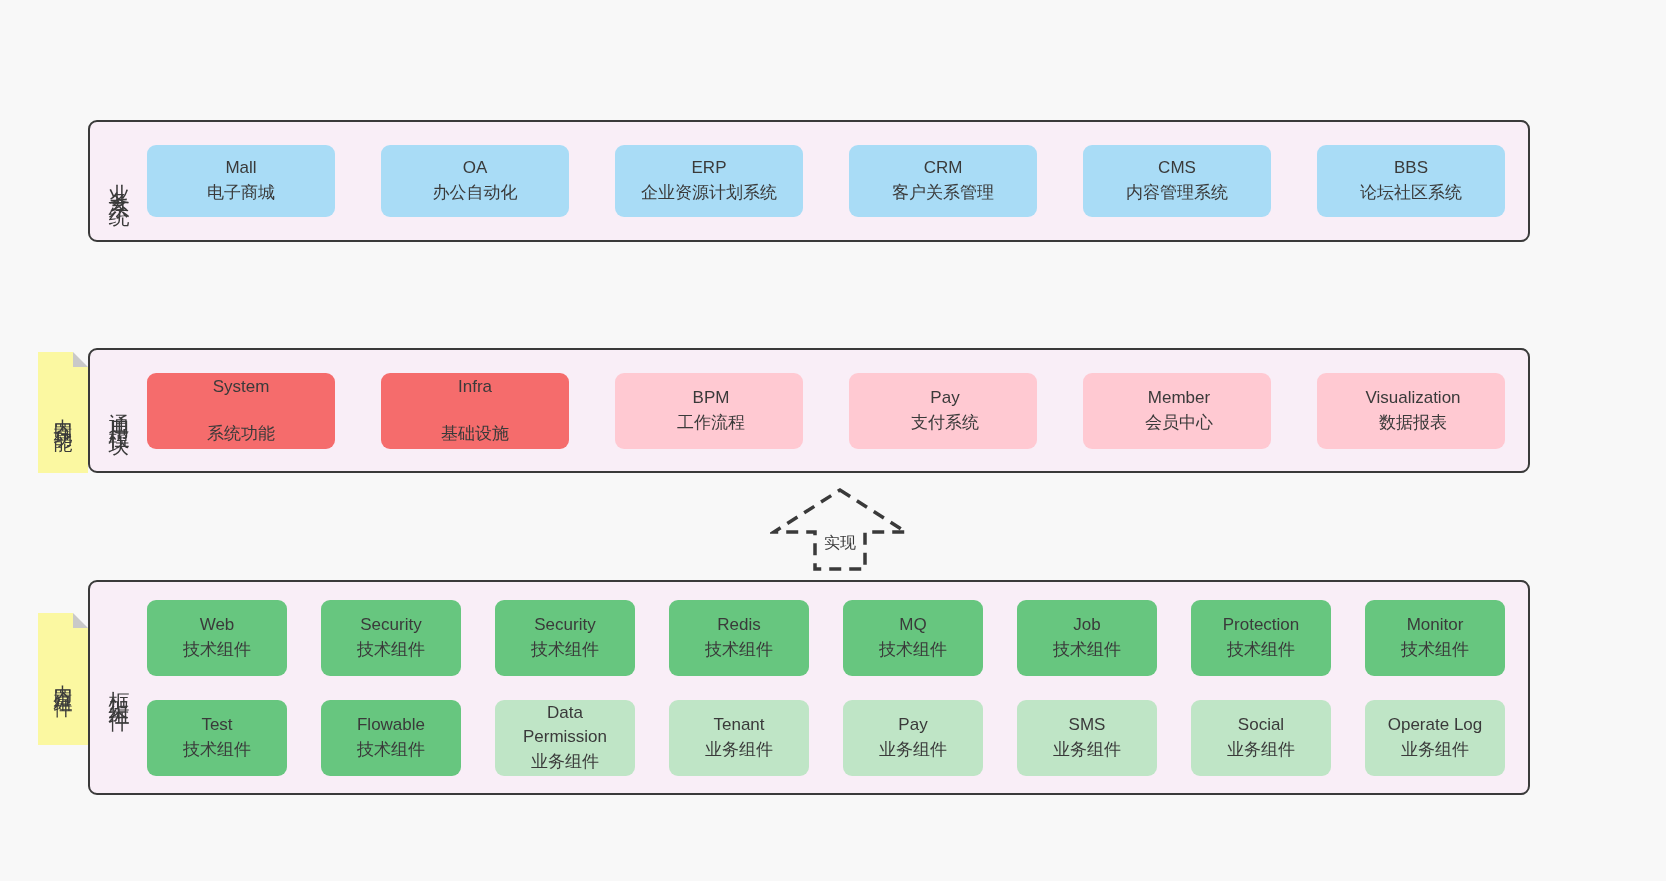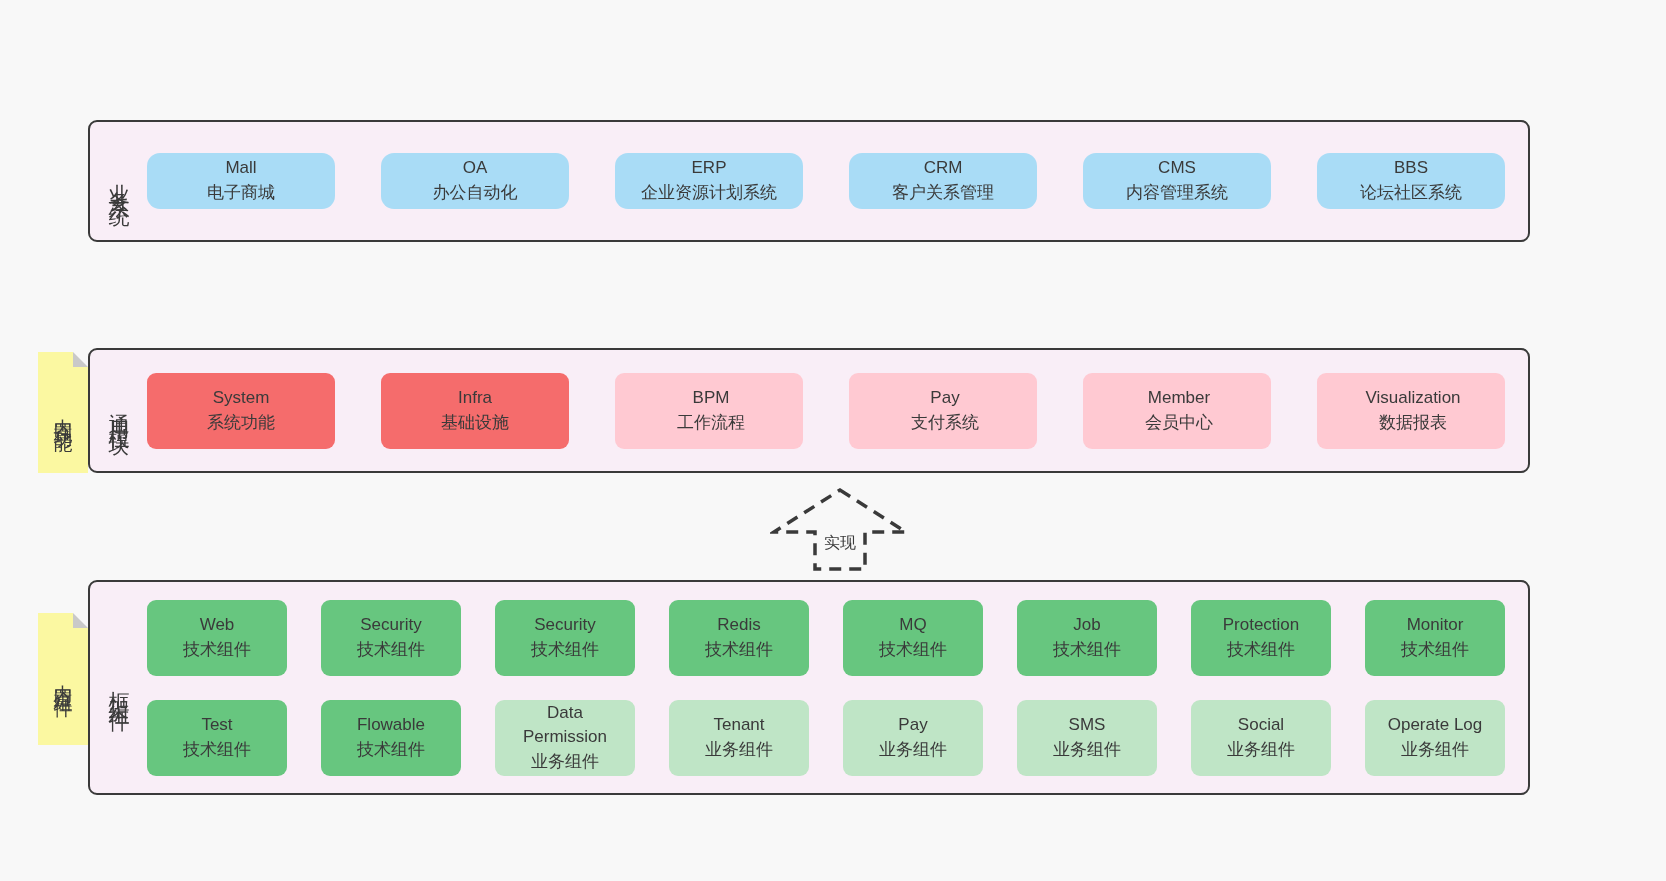--- a/index.html
+++ b/index.html
@@ -58,26 +58,26 @@
     align-items: center;
     text-align: center;
     border-radius: 9px;
     font-size: 17px;
     line-height: 1.45;
     color: var(--text, #3a3a3a);
     box-sizing: border-box;
     padding: 2px 8px;
     flex: 0 0 auto;
   }
-  .layer-1 .box { width: 188px; height: 56px; border-radius: 13px; }
+  .layer-1 .box { width: 188px; height: 72px; }
   .layer-2 .box { width: 188px; height: 76px; }
   .layer-3 .box { width: 140px; height: 76px; padding: 2px 12px; }
 
   .box.blue       { background: var(--blue, #a9dcf6); }
-  .box.red        { background: var(--red, #f56c6c); }
+  .box.red        { background: var(--red, #f56c6c); justify-content: space-between; }
   .box.pink       { background: var(--pink, #ffc9d2); padding-left: 12px; }
   .box.green      { background: var(--green, #67c67f); }
   .box.lightgreen { background: var(--lightgreen, #bfe5c6); }
 
   .box-title, .box-subtitle { display: block; }
 
   
   .sticky {
     position: absolute;
     left: 38px;

